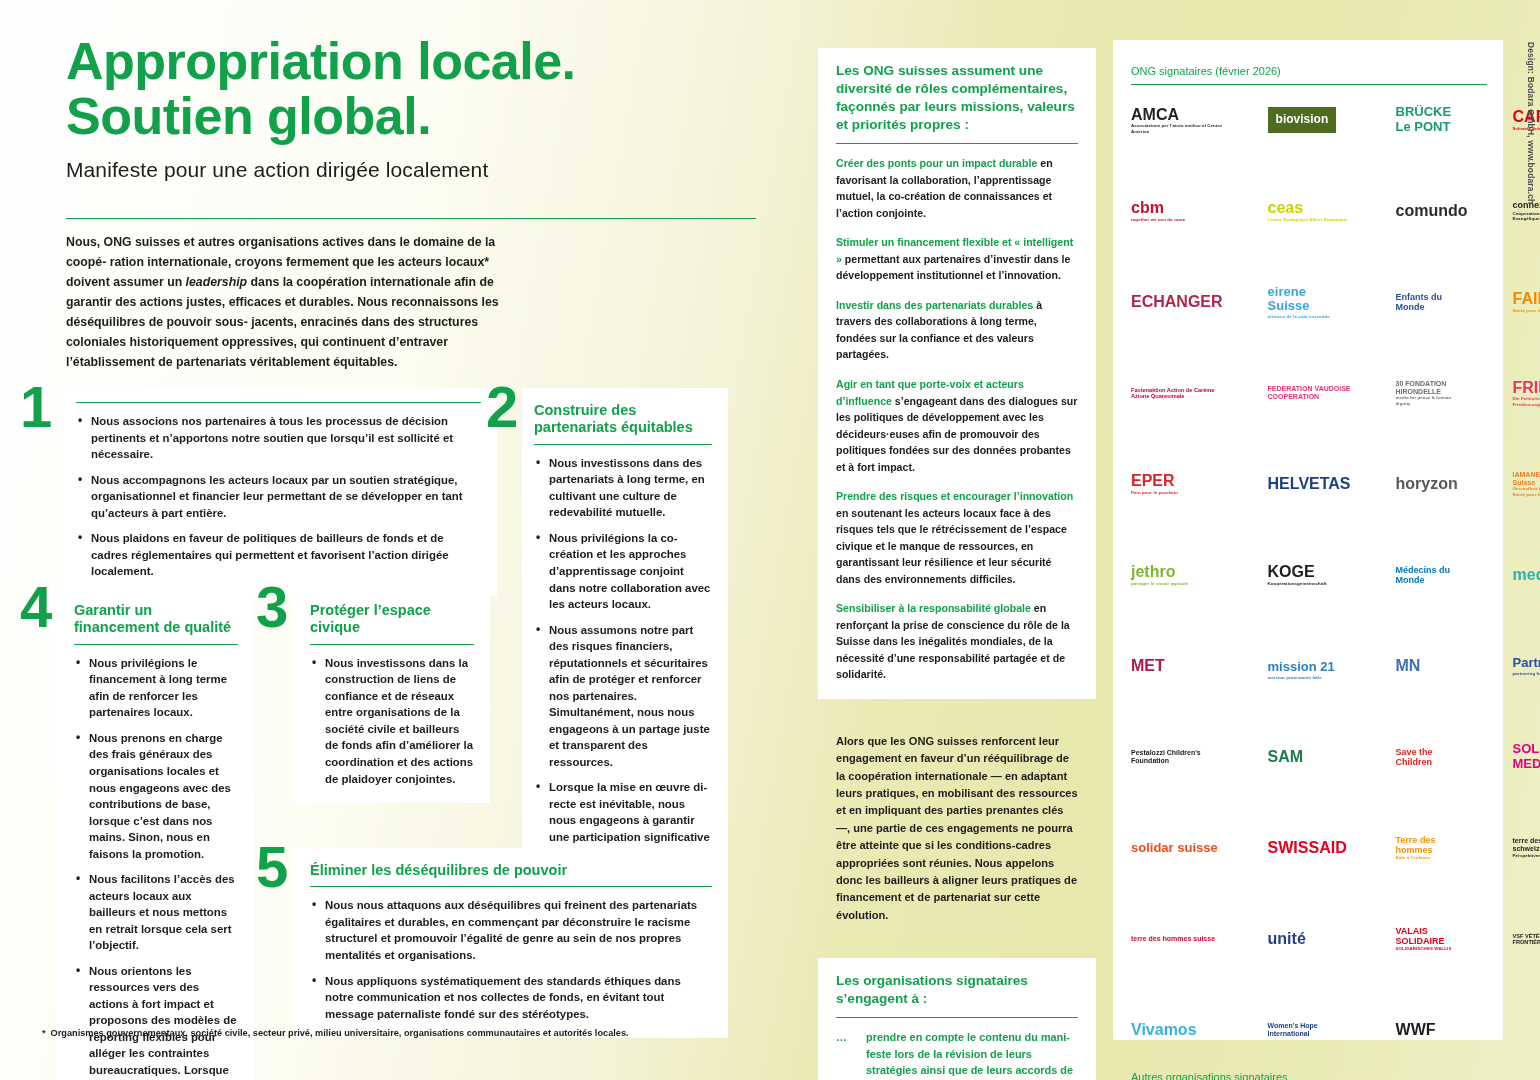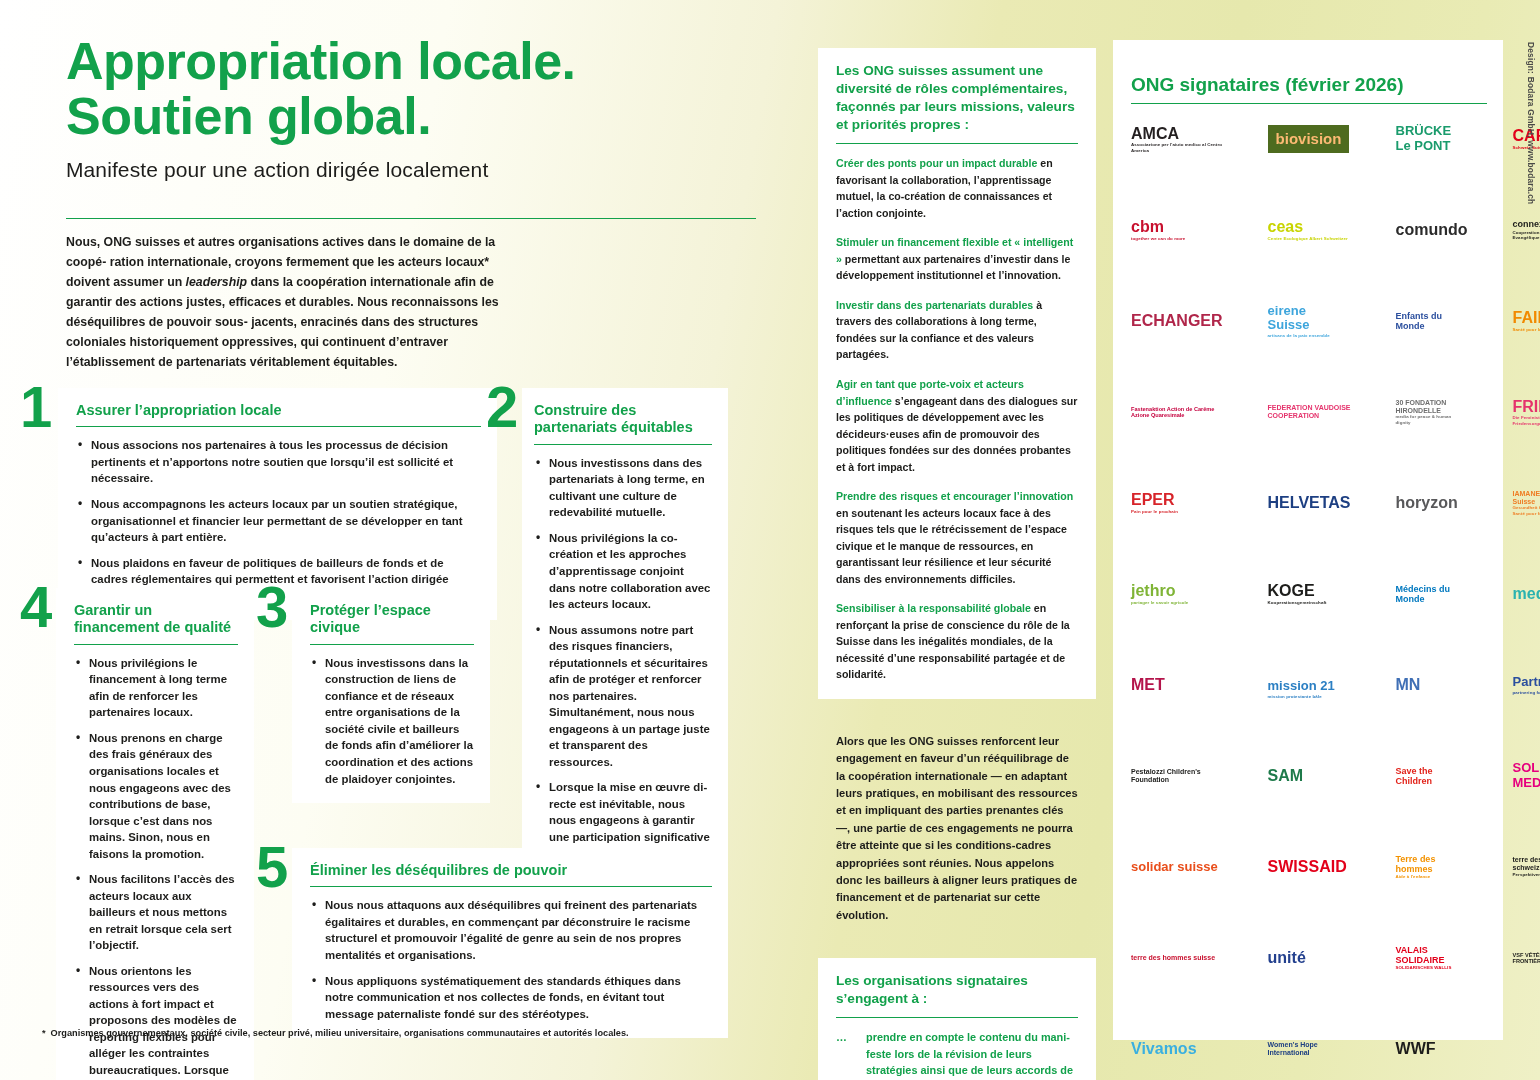--- a/index.html
+++ b/index.html
@@ -71,21 +71,21 @@
   .commit li {
     position:relative; padding-left:30px; margin-bottom:12px;
     font-size:10.9px; line-height:1.5; color:#12a14b; font-weight:bold; list-style:none;
   }
   .commit { margin:0; padding:0; }
   .commit li:last-child{ margin-bottom:0; }
   .commit li .dots { position:absolute; left:0; top:0; letter-spacing:1.5px; }
 
   
   .right { position:absolute; left:1113px; top:40px; width:390px; height:1000px; background:#fff; padding:18px 16px 14px 18px; }
-  .rhead { color:#12a14b; font-weight:bold; font-size:19px; margin:16px 0 7px 0; }
+  .rhead { color:#12a14b; font-weight:normal; font-size:11px; margin:7px 0 7px 0; }
   .rhr { border-top:1.3px solid #12a14b; margin:0 0 12px 0; }
   .logogrid { display:grid; grid-template-columns:repeat(4,1fr); row-gap:10px; column-gap:4px; align-items:center; justify-items:start;gap:45px;}
   .logo { height:46px; display:flex; align-items:center; gap:4px; }
   .logo-txt { font-weight:bold; line-height:1; }
   .tiny { font-size:4.4px; line-height:1.25; font-weight:bold; letter-spacing:0.1px; }
   .vertcredit {
     position:absolute; right:4px; top:42px;
     writing-mode:vertical-rl;
     font-size:8.4px; color:#4a4a48; letter-spacing:0.2px; font-weight:bold;
   }
@@ -110,21 +110,20 @@
       <span>jacents, enracinés dans des structures coloniales historiquement oppressives,</span>
       <span>qui continuent d’entraver l’établissement de partenariats véritablement équitables.</span>
     </p>
     <p class="aims">Pour ces raisons, nous visons à :</p>
   </div>
 
   <div class="boxwrap" style="left:22px; top:388px; width:475px;">
     <div class="numbox">
       <div class="bignum">1</div>
       <div class="card" style="margin-left:36px; width:439px;">
-        <h3>Assurer l’appropriation locale</h3>
         <div class="hr"></div>
         <ul>
           <li>Nous associons nos partenaires à tous les processus de décision pertinents et n’apportons notre soutien que lorsqu’il est sollicité et nécessaire.</li>
           <li>Nous accompagnons les acteurs locaux par un soutien stratégique, organi­sationnel et financier leur permettant de se développer en tant qu’acteurs à part entière.</li>
           <li>Nous plaidons en faveur de politiques de bailleurs de fonds et de cadres réglementaires qui permettent et favorisent l’action dirigée localement.</li>
         </ul>
       </div>
     </div>
   </div>
 
@@ -223,21 +222,21 @@
     <div class="rhr"></div>
     <div class="logogrid" id="logo-grid">
         <div class="logo">
           <div>
             <div class="logo-txt" style="color: rgb(35, 31, 32); font-size: 16px; line-height: 1.12;">AMCA</div>
             <div class="tiny" style="color: rgb(35, 31, 32);">Associazione per l'aiuto medico al Centro America</div>
           </div>
         </div>
         <div class="logo">
           <div style="background: rgb(78, 107, 31); padding: 6px 8px;">
-            <div class="logo-txt" style="color: #fdba74; font-size: 15px; line-height: 1.12;">biovision</div>
+            <div class="logo-txt" style="color: #ffffff; font-size: 12px; line-height: 1.12;">biovision</div>
           </div>
         </div>
         <div class="logo">
           <div>
             <div class="logo-txt" style="color: rgb(26, 155, 108); font-size: 13px; line-height: 1.12;">BRÜCKE Le PONT</div>
           </div>
         </div>
         <div class="logo">
           <div>
             <div class="logo-txt" style="color: rgb(226, 0, 26); font-size: 16px; line-height: 1.12;">CARITAS</div>

